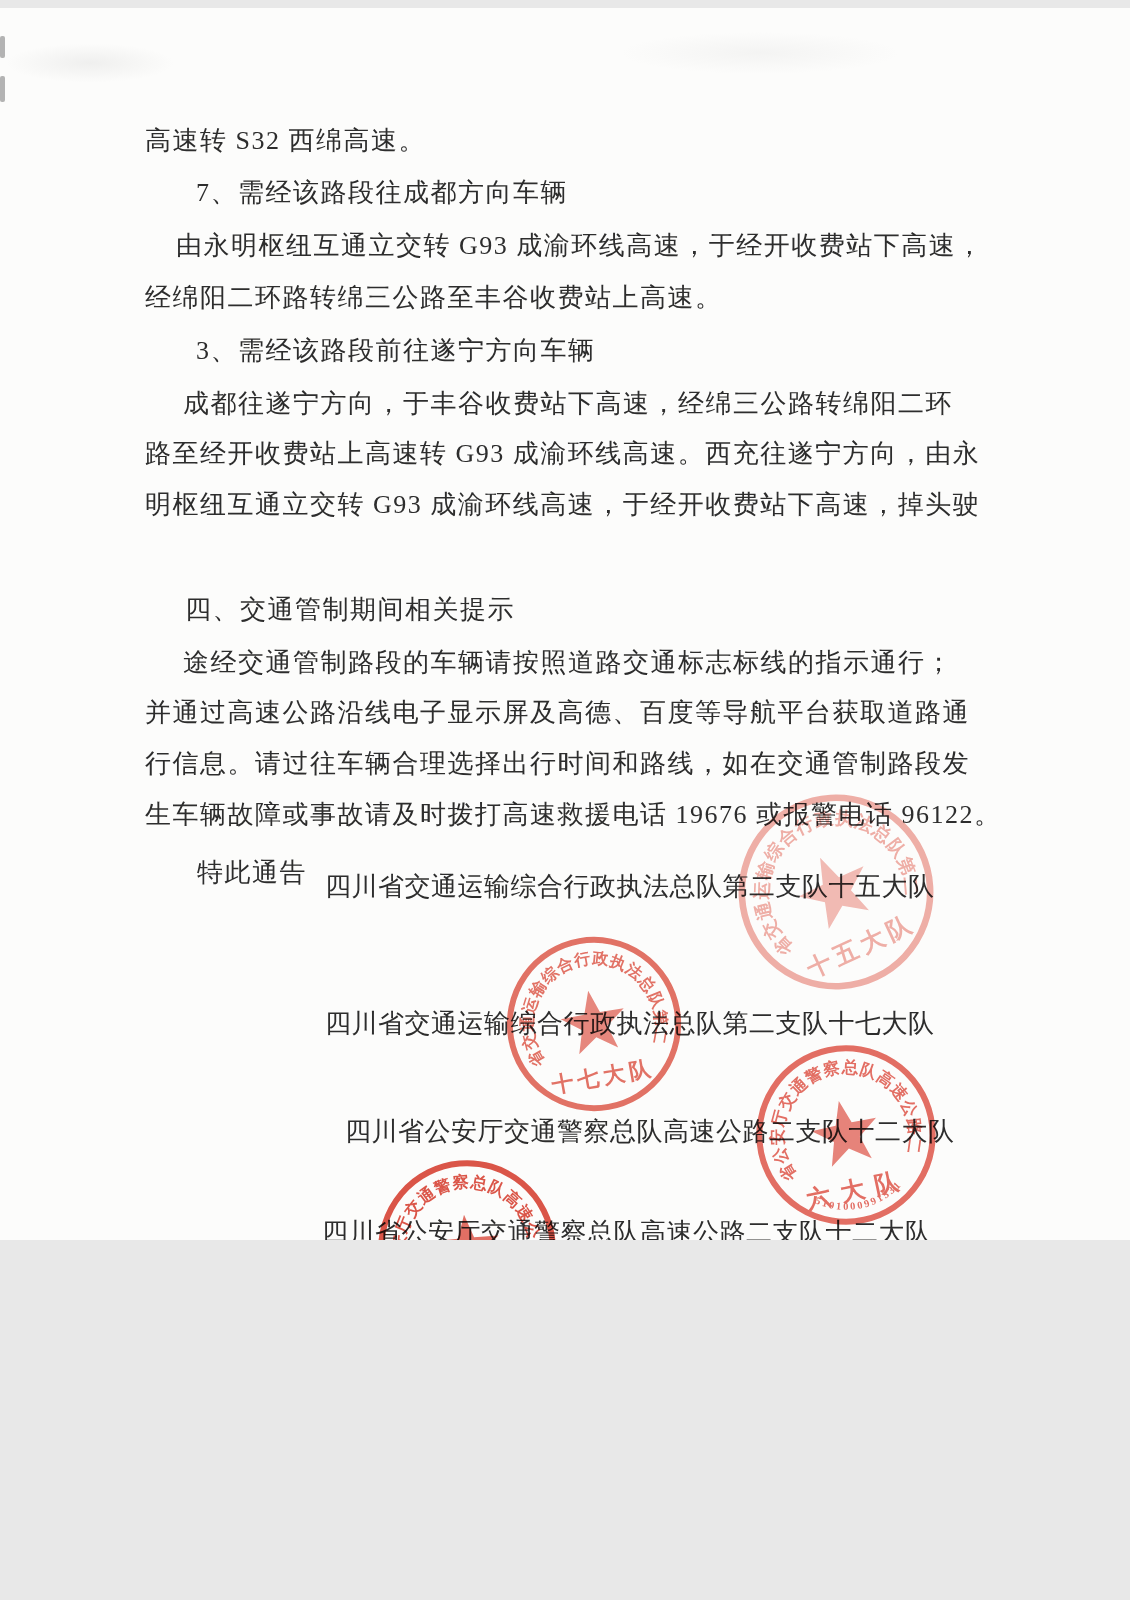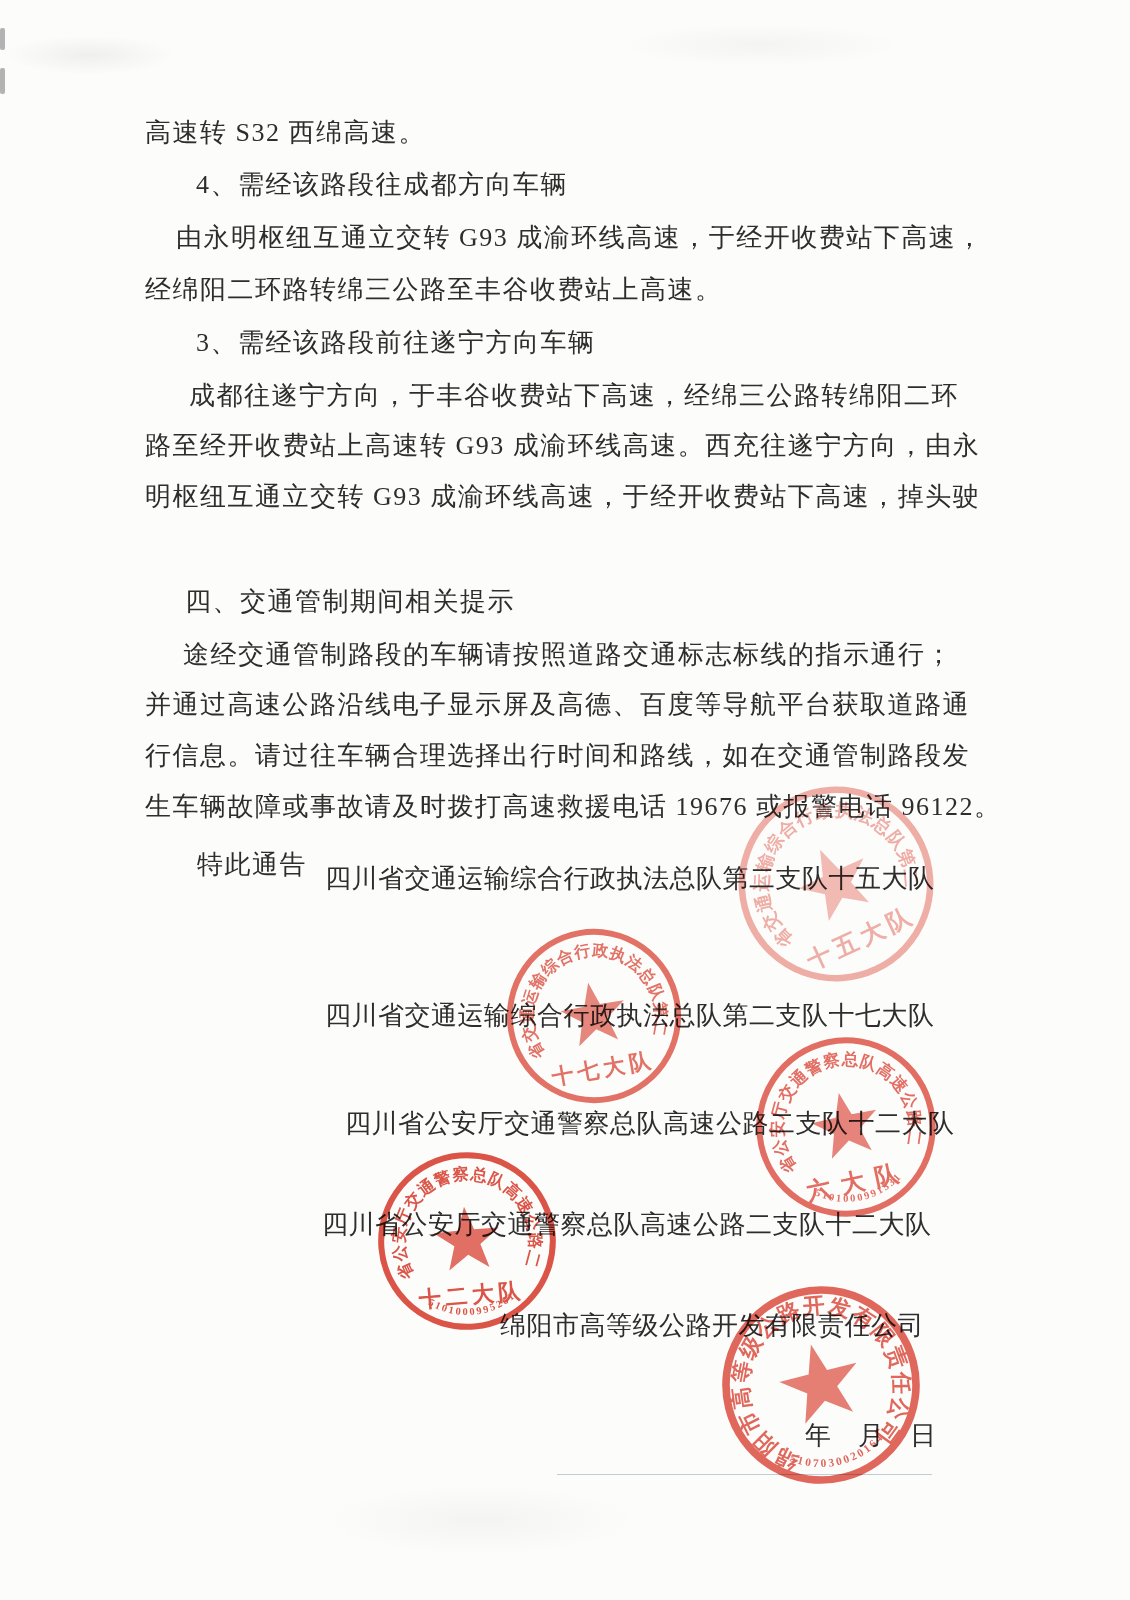--- a/index.html
+++ b/index.html
@@ -1,17 +1,17 @@
 <!DOCTYPE html>
 <html><head>
 <meta charset="utf-8">
 <style>
   html,body{margin:0;padding:0;background:#e8e8e8;}
   .page{
-    position:relative;width:1130px;height:1600px;margin:0 auto;overflow:hidden;
+    position:relative;width:1130px;height:1232px;margin:8px auto;overflow:hidden;
     background:#fcfcfb;
     background-image:
       radial-gradient(ellipse 120px 28px at 90px 55px, rgba(160,160,160,.14), transparent 70%),
       radial-gradient(ellipse 200px 30px at 760px 45px, rgba(170,170,170,.10), transparent 70%),
       radial-gradient(ellipse 220px 50px at 480px 1520px, rgba(170,170,170,.10), transparent 70%);
     font-family:"Liberation Serif","DejaVu Serif",serif;
   }
   .edge-mark{position:absolute;left:0;width:5px;background:rgba(90,90,90,.45);border-radius:2px;}
   .bline{
     position:absolute;white-space:nowrap;color:#2d2d2d;
@@ -29,25 +29,25 @@
 </style>
 </head>
 <body>
 
 <div class="page">
 
   <div class="edge-mark" style="top:28px;height:22px;"></div>
   <div class="edge-mark" style="top:68px;height:26px;"></div>
 
   <div class="bline" style="left:145px;top:116px;">高速转 S32 西绵高速。</div>
-  <div class="bline" style="left:196px;top:168px;">4、需经该路段往成都方向车辆</div>
+  <div class="bline" style="left:196px;top:168px;">7、需经该路段往成都方向车辆</div>
   <div class="bline" style="left:176px;top:221px;">由永明枢纽互通立交转 G93 成渝环线高速，于经开收费站下高速，</div>
   <div class="bline" style="left:145px;top:273px;">经绵阳二环路转绵三公路至丰谷收费站上高速。</div>
   <div class="bline" style="left:196px;top:326px;">3、需经该路段前往遂宁方向车辆</div>
-  <div class="bline" style="left:189px;top:379px;">成都往遂宁方向，于丰谷收费站下高速，经绵三公路转绵阳二环</div>
+  <div class="bline" style="left:183px;top:379px;">成都往遂宁方向，于丰谷收费站下高速，经绵三公路转绵阳二环</div>
   <div class="bline" style="left:145px;top:429px;">路至经开收费站上高速转 G93 成渝环线高速。西充往遂宁方向，由永</div>
   <div class="bline" style="left:145px;top:480px;">明枢纽互通立交转 G93 成渝环线高速，于经开收费站下高速，掉头驶</div>
   <div class="bline" style="left:185px;top:585px;">四、交通管制期间相关提示</div>
   <div class="bline" style="left:183px;top:638px;">途经交通管制路段的车辆请按照道路交通标志标线的指示通行；</div>
   <div class="bline" style="left:145px;top:688px;">并通过高速公路沿线电子显示屏及高德、百度等导航平台获取道路通</div>
   <div class="bline" style="left:145px;top:739px;">行信息。请过往车辆合理选择出行时间和路线，如在交通管制路段发</div>
   <div class="bline" style="left:145px;top:790px;">生车辆故障或事故请及时拨打高速救援电话 19676 或报警电话 96122。</div>
   <div class="bline" style="left:197px;top:848px;">特此通告</div>
 
   <div class="sigline" style="left:325px;top:862px;">四川省交通运输综合行政执法总队第二支队十五大队</div>

